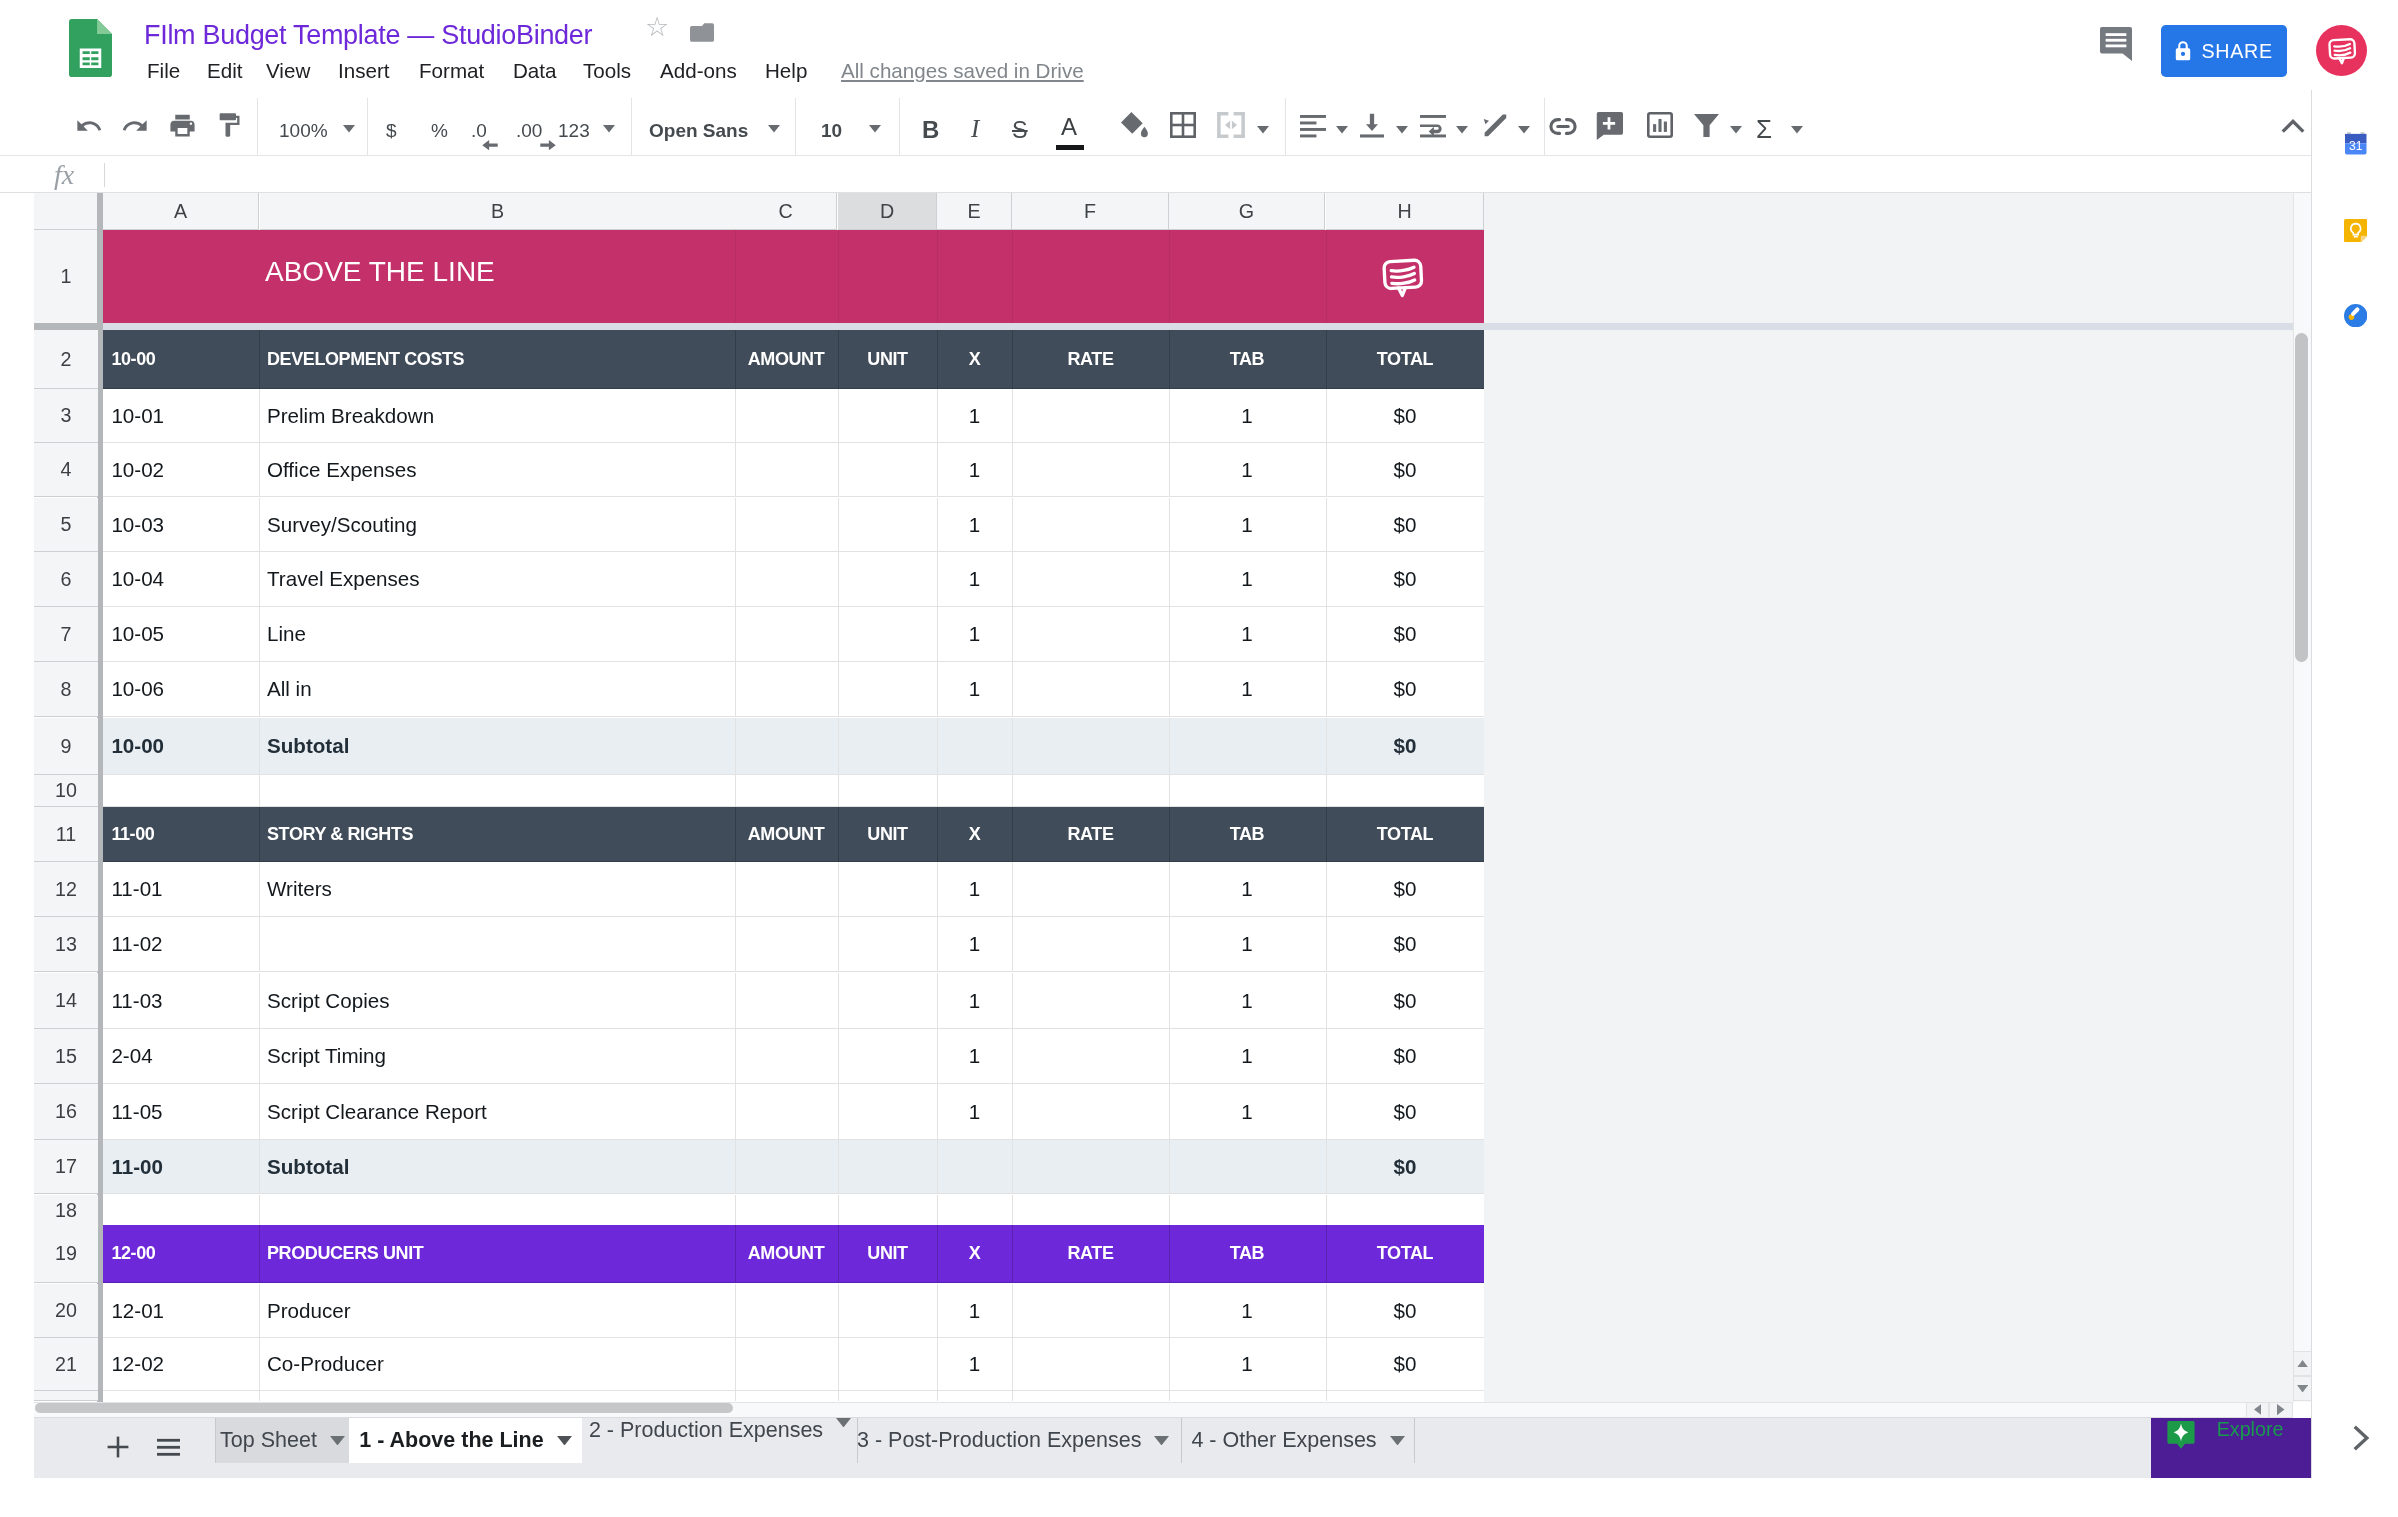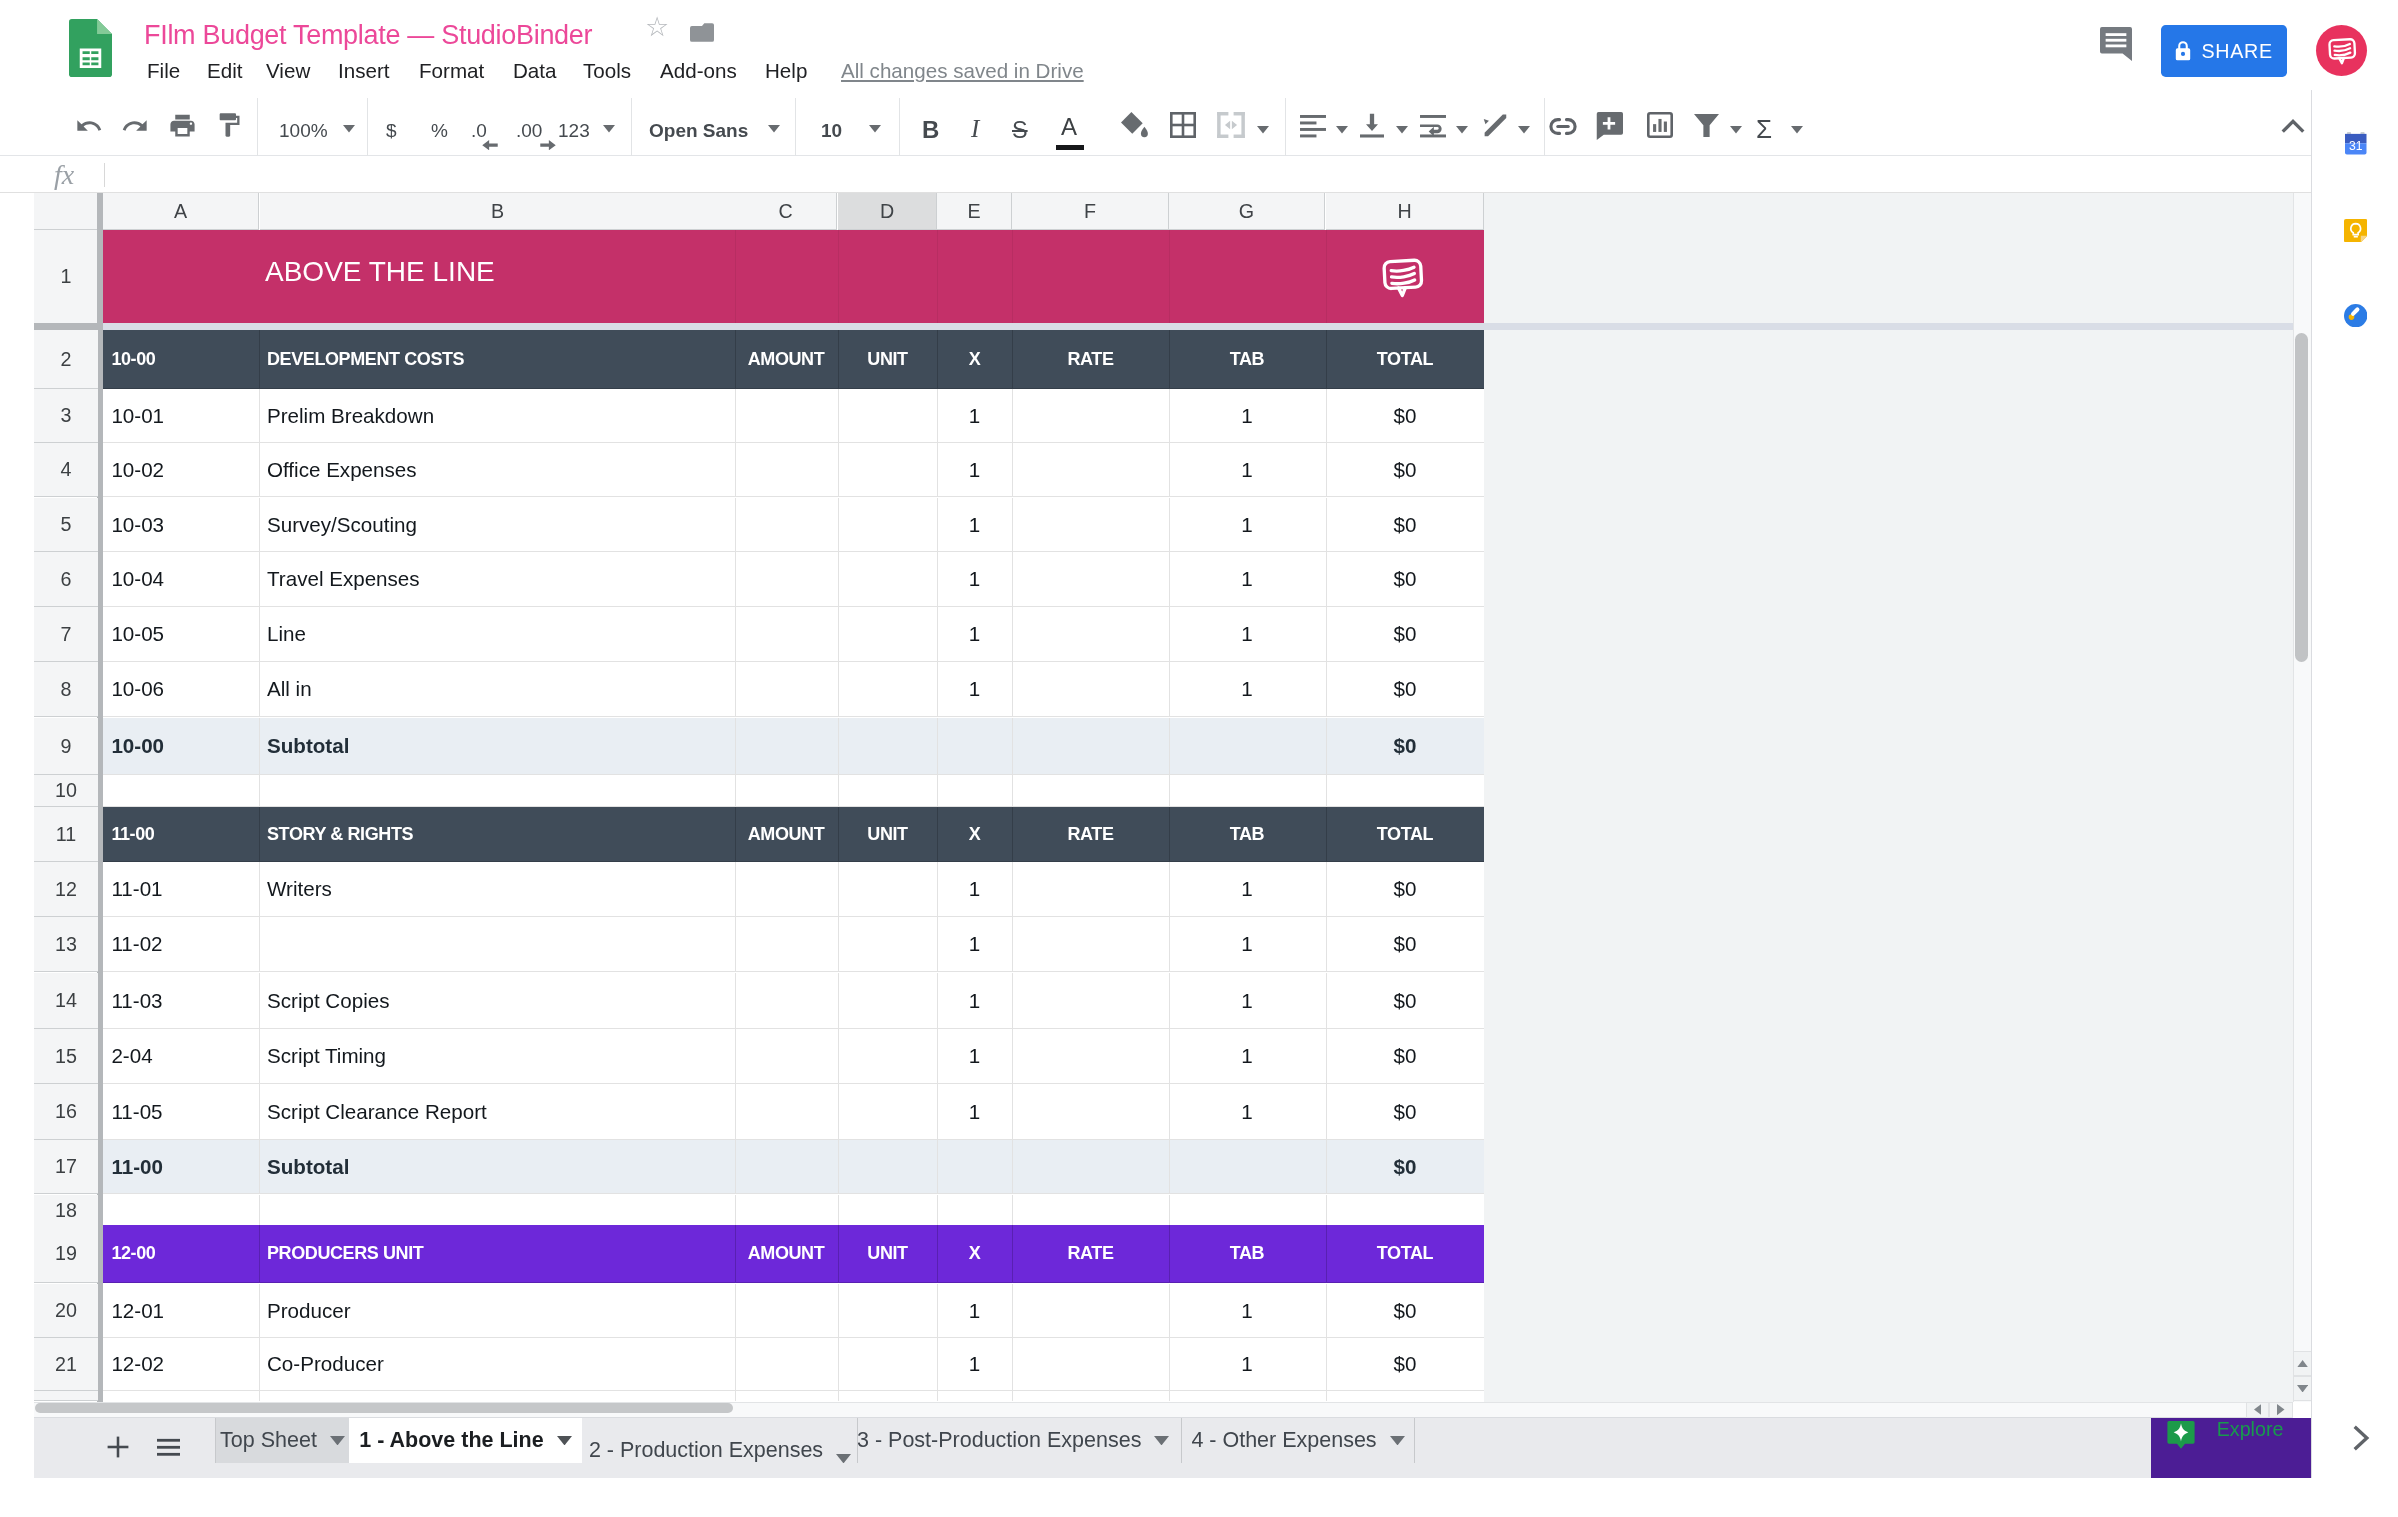--- a/index.html
+++ b/index.html
@@ -14,21 +14,21 @@
 </style></head>
 <body>
 
 <div class="abs" style="left:69px;top:19px;width:43px;height:58px">
  <svg width="43" height="58" viewBox="0 0 46 62">
   <path d="M3 0 H30 L46 16 V59 a3 3 0 0 1 -3 3 H3 a3 3 0 0 1 -3 -3 V3 a3 3 0 0 1 3 -3 Z" fill="#32a15f"></path>
   <path d="M30 0 L46 16 H30 Z" fill="#83ca97"></path>
   <path d="M11.5 31.5 h23 v21 h-23 Z M14.5 37.5 h7.7 v-3 h-7.7 Z M23.8 37.5 h7.7 v-3 h-7.7 Z M14.5 44 h7.7 v-3 h-7.7 Z M23.8 44 h7.7 v-3 h-7.7 Z M14.5 49.5 h7.7 v-3 h-7.7 Z M23.8 49.5 h7.7 v-3 h-7.7 Z" fill="#fff" fill-rule="evenodd"></path>
  </svg>
 </div>
-<div class="abs" style="left:144px;top:19.7px;font-size:27px;color:#ec4899;letter-spacing:-0.3px;white-space:nowrap">FIlm Budget Template — StudioBinder</div>
+<div class="abs" style="left:144px;top:19.7px;font-size:27px;color:#6d28d9;letter-spacing:-0.3px;white-space:nowrap">FIlm Budget Template — StudioBinder</div>
 <div class="abs" style="left:645px;top:11.2px;font-size:27px;color:#b6b9bd">☆</div>
 <div class="abs" style="left:690px;top:22.5px;width:24px;height:19px">
  <svg width="24" height="19" viewBox="0 0 26 20">
       <path d="M0 5 a2 2 0 0 1 2 -2 H13 l2.5 -3 H24 a2 2 0 0 1 2 2 V18 a2 2 0 0 1 -2 2 H2 a2 2 0 0 1 -2 -2 Z" fill="#8f9397"></path>
     </svg>
 </div>
 
 <div class="mi" style="left:147px">File</div>
 <div class="mi" style="left:207px">Edit</div>
 <div class="mi" style="left:266px">View</div>
@@ -613,21 +613,21 @@
     <svg width="15" height="9.4" viewBox="0 0 16 10" style="margin-left:13px">
       <path d="M0 0 H16 L8 10 Z" fill="#6b7075"></path>
     </svg>
 </div>
 <div class="abs" style="left:349px;top:1418px;width:233px;height:45px;background:#ffffff;display:flex;align-items:center;justify-content:center;white-space:nowrap">
  <span style="font-size:21.5px;color:#1b1e21;font-weight:bold">1 - Above the Line</span>
     <svg width="15" height="9.4" viewBox="0 0 16 10" style="margin-left:13px">
       <path d="M0 0 H16 L8 10 Z" fill="#4e5256"></path>
     </svg>
 </div>
-<div class="abs" style="left:583px;top:1418px;width:275px;height:45px;border-right:0.9px solid #c7c9cc;display:flex;align-items:flex-end;justify-content:center;white-space:nowrap">
+<div class="abs" style="left:583px;top:1418px;width:275px;height:45px;border-right:0.9px solid #c7c9cc;display:flex;align-items:flex-start;justify-content:center;white-space:nowrap">
  <span style="font-size:21.5px;color:#40464d">2 - Production Expenses</span>
     <svg width="15" height="9.4" viewBox="0 0 16 10" style="margin-left:13px">
       <path d="M0 0 H16 L8 10 Z" fill="#6b7075"></path>
     </svg>
 </div>
 <div class="abs" style="left:857px;top:1418px;width:325px;height:45px;border-right:0.9px solid #c7c9cc;display:flex;align-items:center;white-space:nowrap">
  <span style="font-size:21.5px;color:#40464d">3 - Post-Production Expenses</span>
     <svg width="15" height="9.4" viewBox="0 0 16 10" style="margin-left:13px">
       <path d="M0 0 H16 L8 10 Z" fill="#6b7075"></path>
     </svg>

